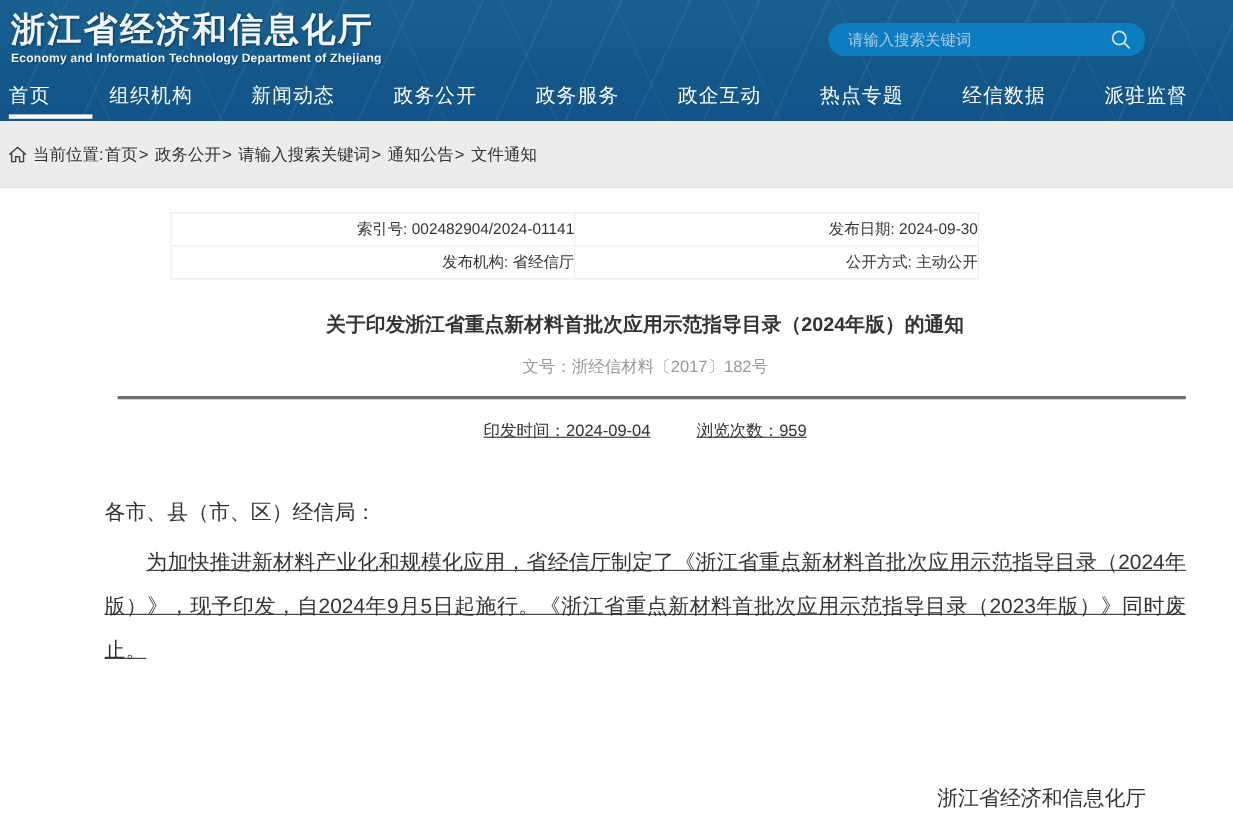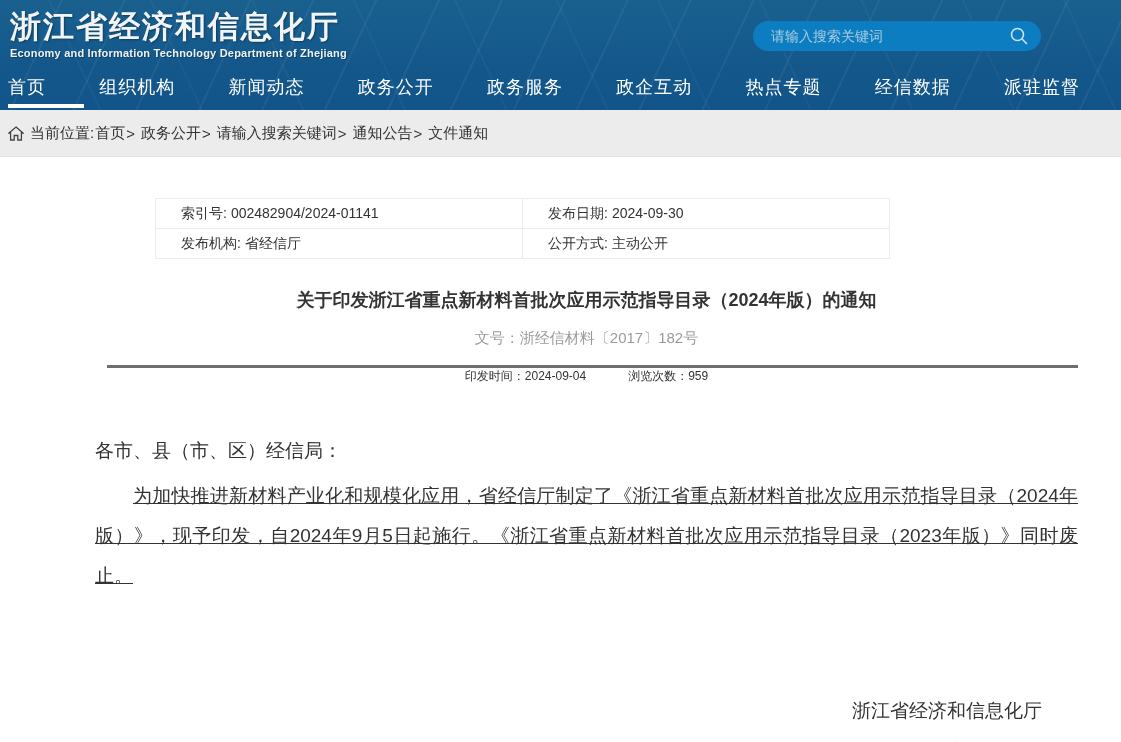--- a/index.html
+++ b/index.html
@@ -46,48 +46,48 @@
   .nav-item {
     color:#ffffff; font-size:18px; letter-spacing:1px; cursor:pointer;
     position:relative; height:42px; line-height:38px; white-space:nowrap;
   }
   .nav-item.active::after {
     content:""; position:absolute; left:0; bottom:2px; width:76px; height:4px; background:#ffffff;
   }
 
   
   .breadcrumb-bar {
-    height:47px; background:#ececec; border-bottom:1px solid #e2e2e2;
+    height:61px; background:#ececec; border-bottom:1px solid #e2e2e2;
     display:flex; align-items:center; padding-left:8px; font-size:15px; color:#333;
   }
   .home-icon { width:16px; height:15px; margin-right:6px; }
   .crumb { cursor:pointer; }
   .crumb-sep { margin:0 6px 0 1px; color:#333; }
   .crumb-prefix { margin-right:1px; }
 
   
   .meta-table {
-    width:735px; margin:41px 0 0 155px; border-collapse:collapse; table-layout:fixed;
+    width:735px; margin:22px 0 0 155px; border-collapse:collapse; table-layout:fixed;text-align:right;
   }
   .meta-table td {
     border:1px solid #ececec; height:30px; font-size:14px; color:#333;
     padding-left:25px; width:50%;
   }
   .meta-label { margin-right:4px; }
 
   .article { margin:0 43px 0 95px; }
   .article-title {
     text-align:center; font-size:18px; font-weight:bold; color:#333;
     margin-top:26px; line-height:30px;
   }
   .doc-number { text-align:center; font-size:15px; color:#9a9a9a; margin-top:14px; }
   .title-rule { border:none; height:3px; background:#6e6e6e; margin:17px 0 0 12px; }
   .pub-row {
     display:flex; justify-content:center; gap:42px;
-    font-size:12px; color:#333; 
+    font-size:15px; color:#333; margin-top:19px;text-decoration:underline;
   }
   .body-text { margin-top:46px; font-size:19px; color:#333; line-height:40px; }
   .salutation { text-align:left; }
   .para { text-indent:2em; text-align:justify; margin-top:5px;text-decoration:underline; }
   .signature { margin-top:95px; font-size:19px; color:#333; }
   .sig-org { text-align:right; padding-right:36px; line-height:40px; }
   .sig-date { text-align:right; padding-right:50px; line-height:40px; }
 </style>
 </head>
 <body>

